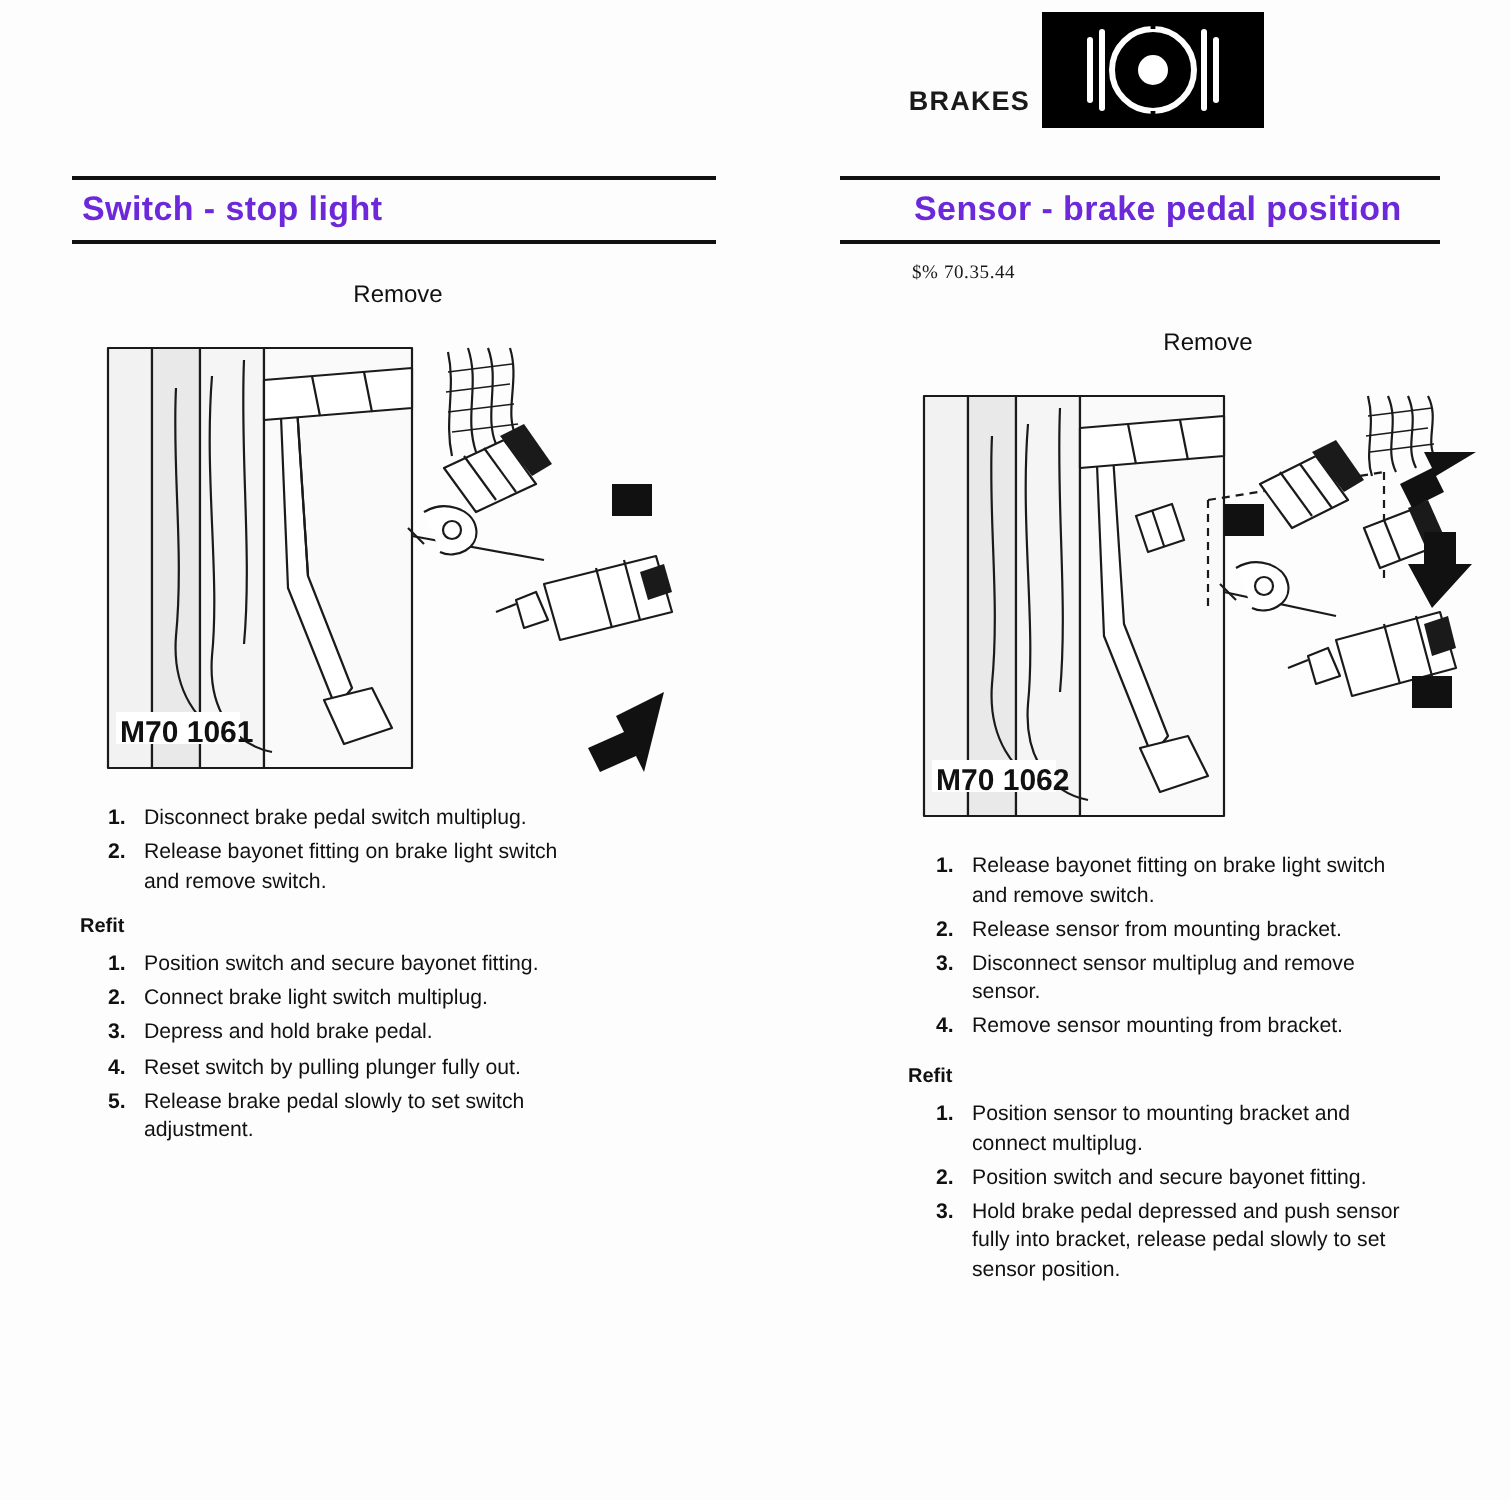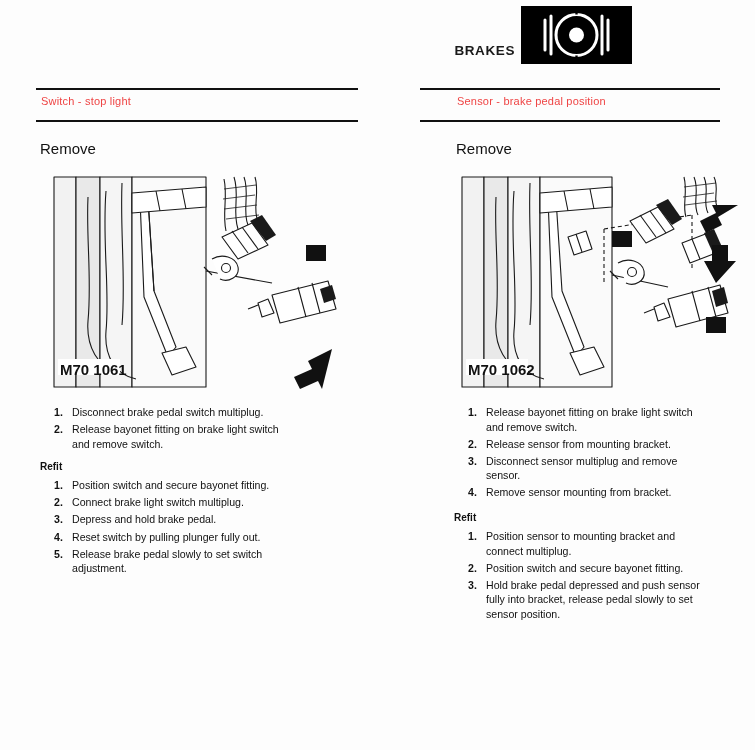--- a/index.html
+++ b/index.html
@@ -59,44 +59,45 @@
   
   .col {
     position: absolute;
     top: 88px;
     width: 322px;
   }
   .col-left { left: 36px; }
   .col-right { left: 420px; margin-left: 32px; }
 
   .sec-title {
-    font-size: 11px;
-    font-weight: normal;
-    color: #ef4444;
+    font-size: 17px;
+    font-weight: bold;
+    color: #6d28d9;
     letter-spacing: 0.2px;
   }
   .title-row {
     position: relative;
     height: 30px;
   }
   .title-row .sec-title {
     position: absolute;
     left: 5px;
     top: 7px;
   }
 
   .code {
     font-size: 9.5px;
     font-family: "Liberation Serif", serif;
     color: #1a1a1a;
     letter-spacing: 0.3px;
   }
   .subhead {
-    font-size: 15px;
+    font-size: 12px;
     color: #111111;
+    text-align: center;
   }
 
   
   .figure {
     position: relative;
     width: 322px;
     height: 222px;
     margin-top: 14px;
     overflow: hidden;
   }
@@ -291,20 +292,21 @@
       </div>
     </div>
   </div>
 
   <div class="col col-right" style="width:300px;">
 
     <div class="title-row">
       <div class="sec-title">Sensor -  brake pedal position</div>
     </div>
 
+    <div class="code" style="margin-top:14px; margin-left:4px;">$% 70.35.44</div>
 
     <div class="subhead" style="margin-top:22px; margin-left:4px;">Remove</div>
 
     <div class="figure" style="width:300px;">
       <svg width="300" height="222" viewBox="0 0 300 222">
         <g fill="none" stroke="#1a1a1a" stroke-width="1.1" stroke-linejoin="round">
 
           <path d="M10 6 L10 216 L32 216 L32 6 Z" fill="#f2f2f2"></path>
           <path d="M32 6 L32 216 L56 216 L56 6 Z" fill="#e9e9e9"></path>
           <path d="M56 6 L56 216 L88 216 L88 6 Z" fill="#f5f5f5"></path>

